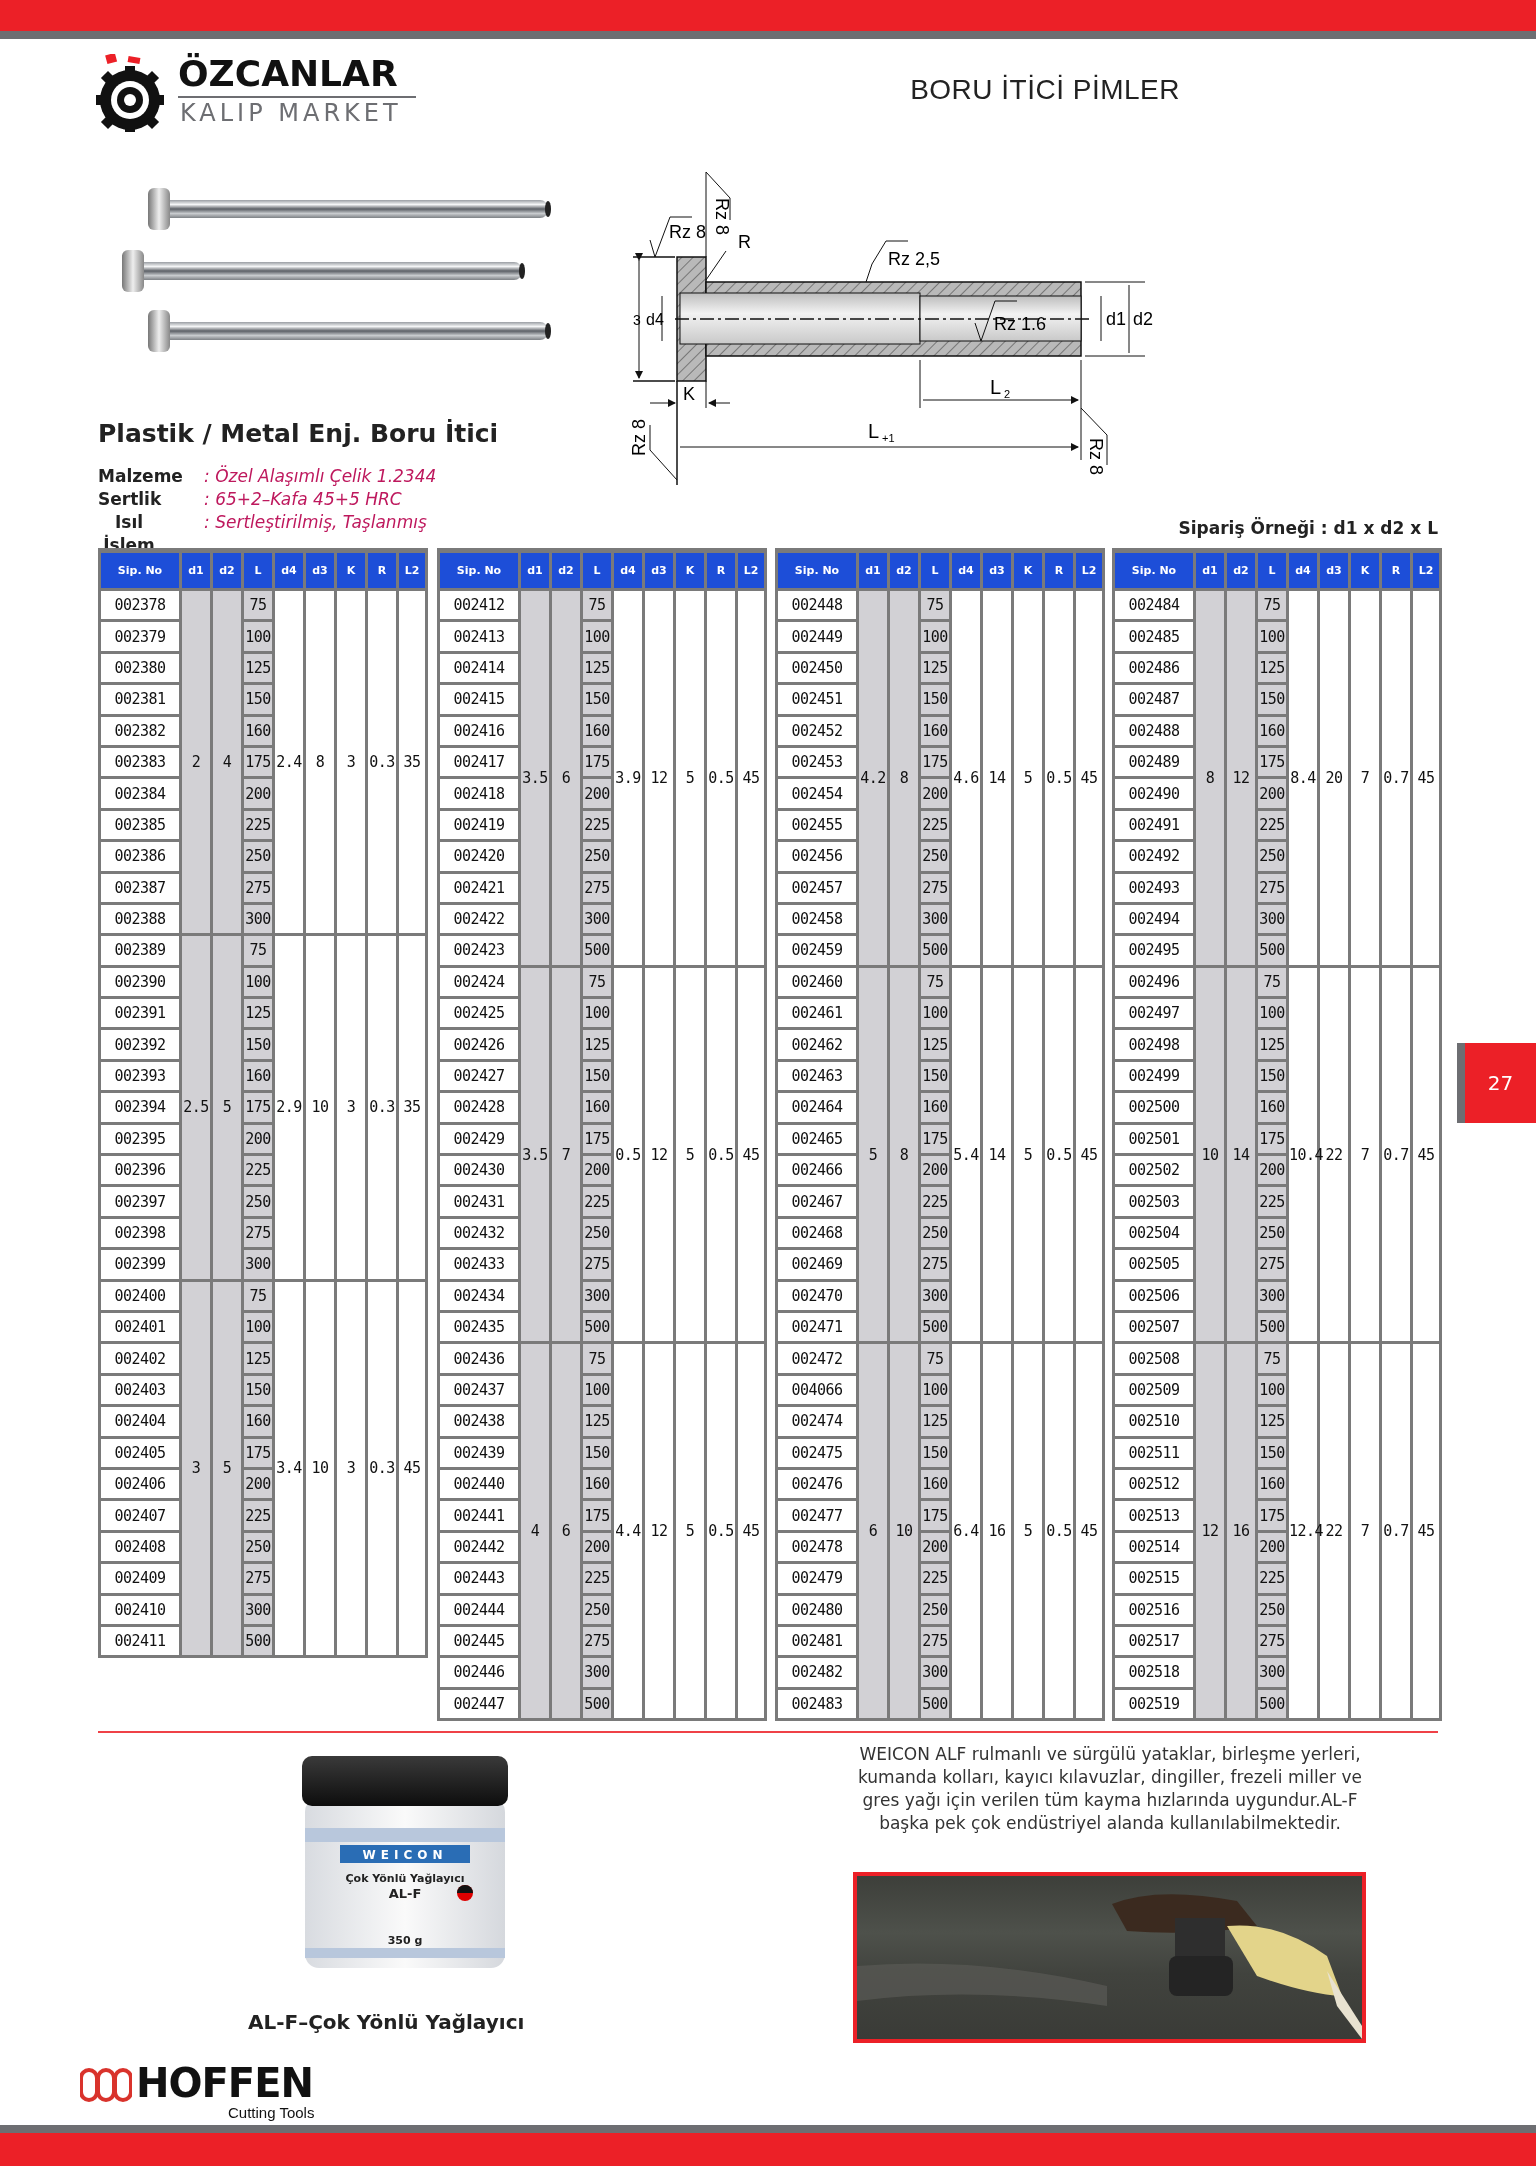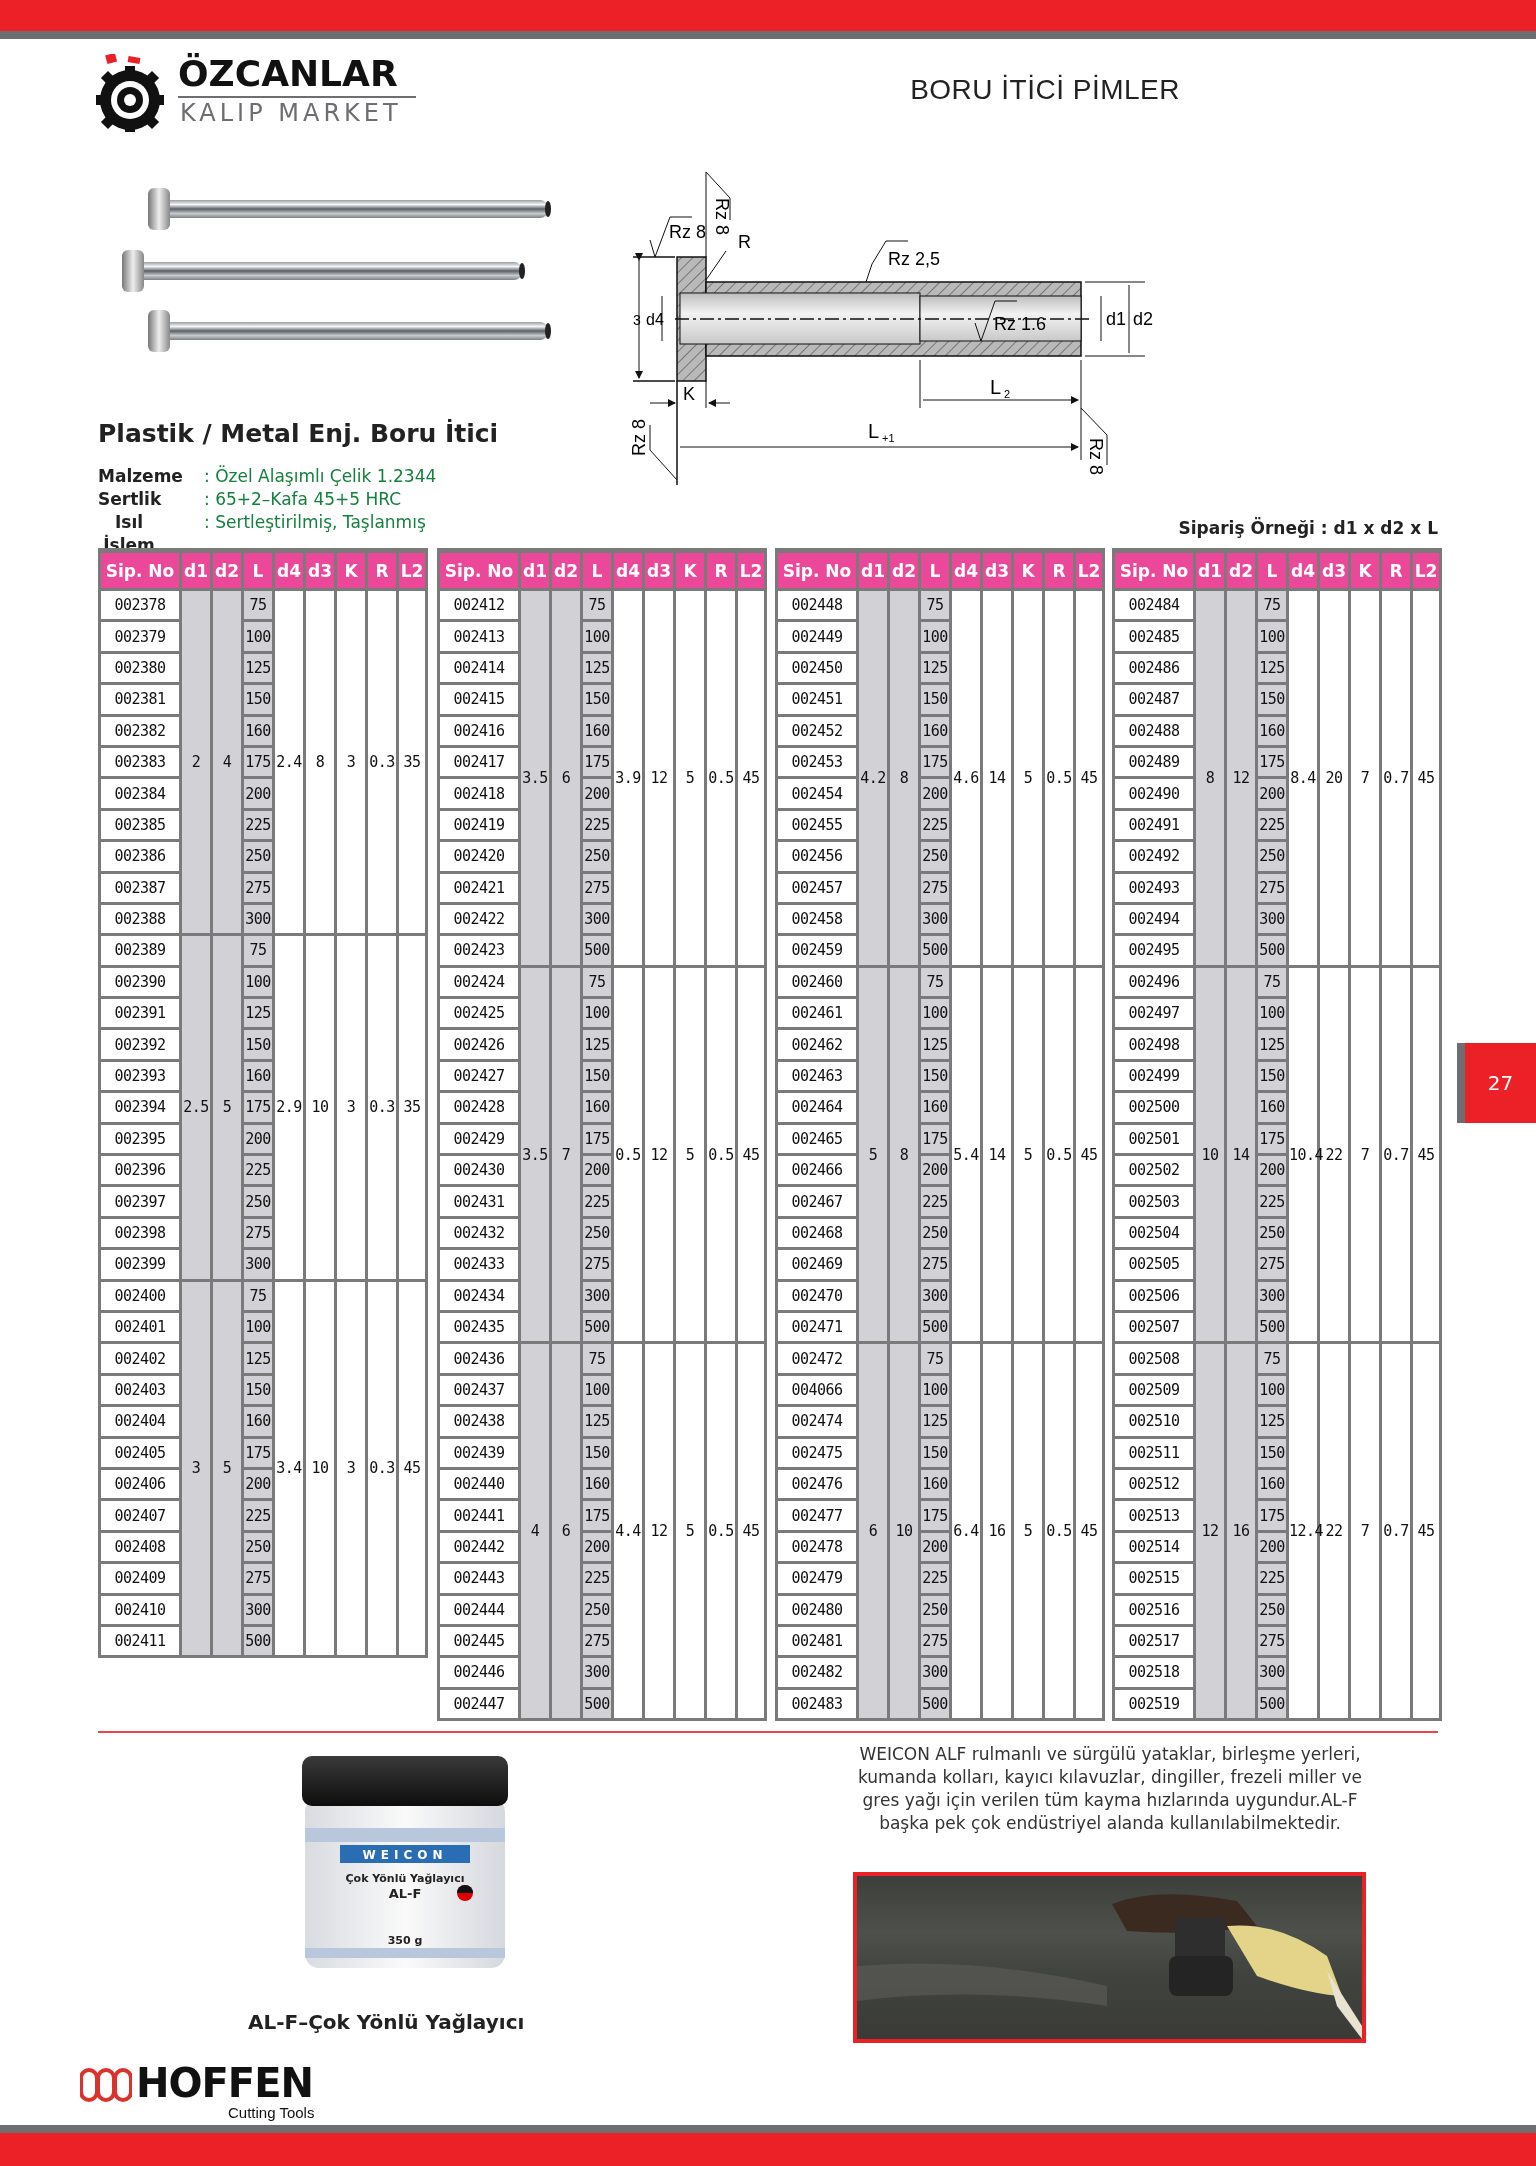--- a/index.html
+++ b/index.html
@@ -18,27 +18,27 @@
 
   .page-title { position: absolute; left: 760px; top: 74px; width: 420px; text-align: right; font-size: 28px; color: #222; font-family: "Liberation Sans", sans-serif; letter-spacing: 0.5px; }
 
   .pins-photo { position: absolute; left: 118px; top: 180px; width: 440px; height: 200px; }
   .diagram { position: absolute; left: 620px; top: 160px; width: 790px; height: 330px; }
 
   .product-heading { position: absolute; left: 98px; top: 419px; font-size: 25px; font-weight: bold; color: #222; font-family: "DejaVu Sans", sans-serif; }
   .specs { position: absolute; left: 98px; top: 465px; font-size: 17px; line-height: 23px; }
   .spec-row { display: flex; text-align: center; }
   .spec-label { width: 62px; font-weight: bold; color: #222; }
-  .spec-value { color: #15803d; font-weight: normal; margin-left: 44px; }
+  .spec-value { color: #be185d; font-weight: normal; margin-left: 44px; font-style: italic; }
   .spec-value::before { content: ": "; }
 
   .order-example { position: absolute; right: 98px; top: 518px; font-size: 17px; font-weight: bold; color: #222; }
 
   .tbl { position: absolute; top: 548px; border-collapse: collapse; table-layout: fixed; }
-  .tbl th { background: #ec4899; color: #fff; font-size: 17px; font-weight: bold; height: 39px; border: 3px solid #7a7a7a; border-top: 5px solid #7a7a7a; text-align: center; padding: 0; font-family: "DejaVu Sans", sans-serif; }
+  .tbl th { background: #1d4ed8; color: #fff; font-size: 11px; font-weight: bold; height: 39px; border: 3px solid #7a7a7a; border-top: 5px solid #7a7a7a; text-align: center; padding: 0; font-family: "DejaVu Sans", sans-serif; }
   .tbl td { height: 31.4px; border: 3px solid #7a7a7a; text-align: center; font-size: 15px; font-family: "DejaVu Sans Mono", monospace; color: #111; padding: 0; letter-spacing: -0.5px; }
   .tbl td.sip { background: #fff; text-align: center; }
   .tbl td.gray { background: #d2d1d5; }
   .tbl td.lcol { background: #d2d1d5; }
   .tbl td.plain { background: #fff; }
   .t1 { left: 98px; width: 327px; }
   .t2 { left: 437px; width: 326px; }
   .t3 { left: 775px; width: 325px; }
   .t4 { left: 1112px; width: 326px; }
 

